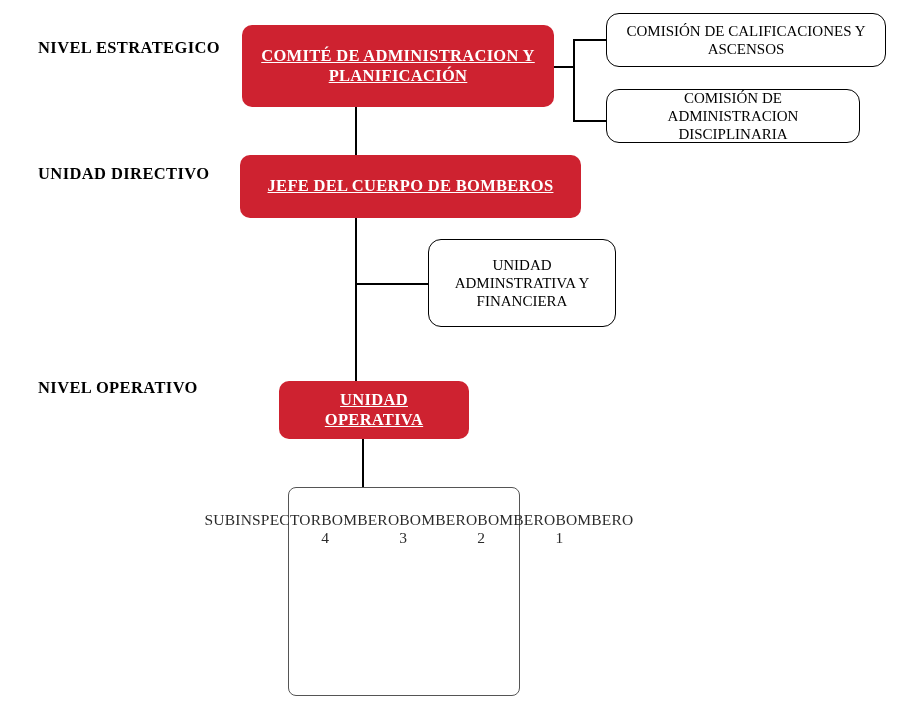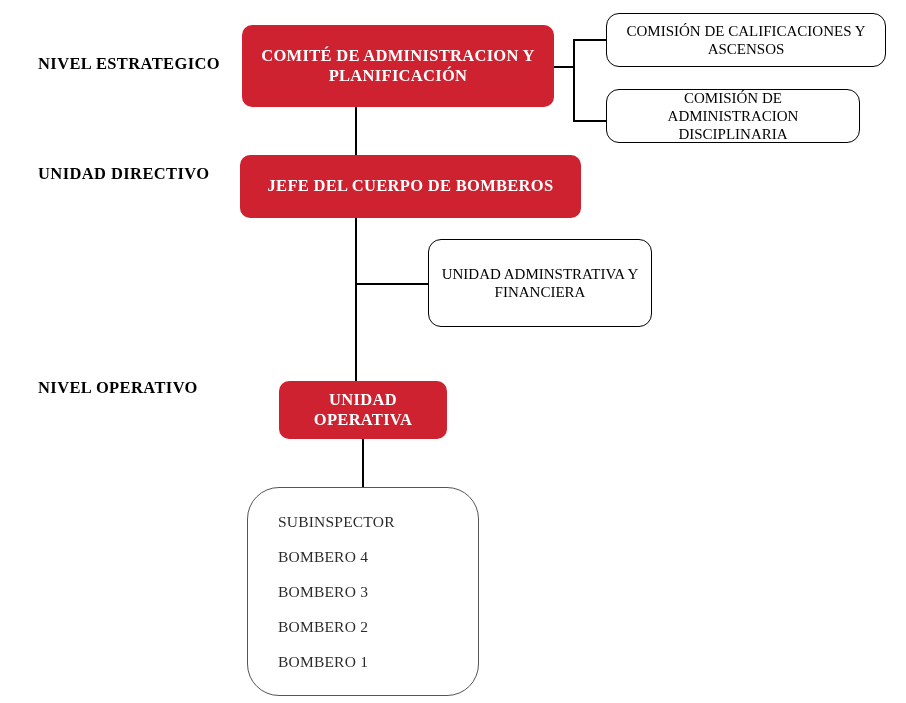--- a/index.html
+++ b/index.html
@@ -39,42 +39,43 @@
     line-height: 1.22;
   }
   .node-red {
     background: #CE2230;
     color: #ffffff;
     font-weight: bold;
     border-radius: 10px;
     font-size: 16.5px;
     letter-spacing: 0.3px;
     padding: 4px 10px;
+    text-decoration: underline;
   }
   .node-outline {
     background: #ffffff;
     color: #000000;
     border: 1px solid #000000;
     border-radius: 13px;
     font-weight: normal;
     font-size: 15px;
     padding: 20px 12px;
   }
 
   
   .node-roster {
     position: absolute;
     box-sizing: border-box;
     background: #ffffff;
     border: 1px solid #555555;
-    border-radius: 32px;
+    border-radius: 8px;
     display: flex;
-    flex-direction: column;
     justify-content: center;
     padding: 14px 0 14px 30px;
+    margin-left: 41px;
   }
   .roster-item {
     font-family: "Liberation Serif", "DejaVu Serif", serif;
     font-size: 15.5px;
     color: #2b2b2b;
     text-align: left;
     padding: 8.5px 0;
     letter-spacing: 0.2px;
   }
 
@@ -86,21 +87,21 @@
   .conn-v { width: 1.6px; }
   .conn-h { height: 1.6px; }
 
   .label-text, .node-text { display: block; }
 </style>
 </head>
 <body>
 
 <div id="chart-root">
 
-  <div class="level-label" style="left:38px; top:54px;">NIVEL ESTRATEGICO</div>
+  <div class="level-label" style="left:38px; top:38px;">NIVEL ESTRATEGICO</div>
 
   <div class="level-label" style="left:38px; top:164px;">UNIDAD DIRECTIVO</div>
 
 
   <div class="level-label" style="left:38px; top:378px;text-align:center;">NIVEL OPERATIVO</div>
 
   <div class="conn conn-h" style="left:552px; top:66px; width:22px;"></div>
   <div class="conn conn-v" style="left:573px; top:39px; height:82px;"></div>
   <div class="conn conn-h" style="left:573px; top:39px; width:34px;"></div>
   <div class="conn conn-h" style="left:573px; top:120px; width:34px;"></div>
@@ -122,25 +123,25 @@
   </div>
 
   <div class="node node-outline" style="left:606px; top:89px; width:254px; height:54px;">
     <span class="node-text">COMISIÓN DE ADMINISTRACION DISCIPLINARIA</span>
   </div>
 
   <div class="node node-red" style="left:240px; top:155px; width:341px; height:63px;">
     <span class="node-text">JEFE DEL CUERPO DE BOMBEROS</span>
   </div>
 
-  <div class="node node-outline" style="left:428px; top:239px; width:224px; height:88px;">
+  <div class="node node-outline" style="left:428px; top:239px; width:188px; height:88px;">
     <span class="node-text">UNIDAD ADMINSTRATIVA Y FINANCIERA</span>
   </div>
 
-  <div class="node node-red" style="left:279px; top:381px; width:168px; height:58px;">
+  <div class="node node-red" style="left:279px; top:381px; width:190px; height:58px;">
     <span class="node-text">UNIDAD OPERATIVA</span>
   </div>
 
   <div class="node-roster" style="left:247px; top:487px; width:232px; height:209px;">
     <div class="roster-item">SUBINSPECTOR</div>
     <div class="roster-item">BOMBERO 4</div>
     <div class="roster-item">BOMBERO 3</div>
     <div class="roster-item">BOMBERO 2</div>
     <div class="roster-item">BOMBERO 1</div>
   </div>

